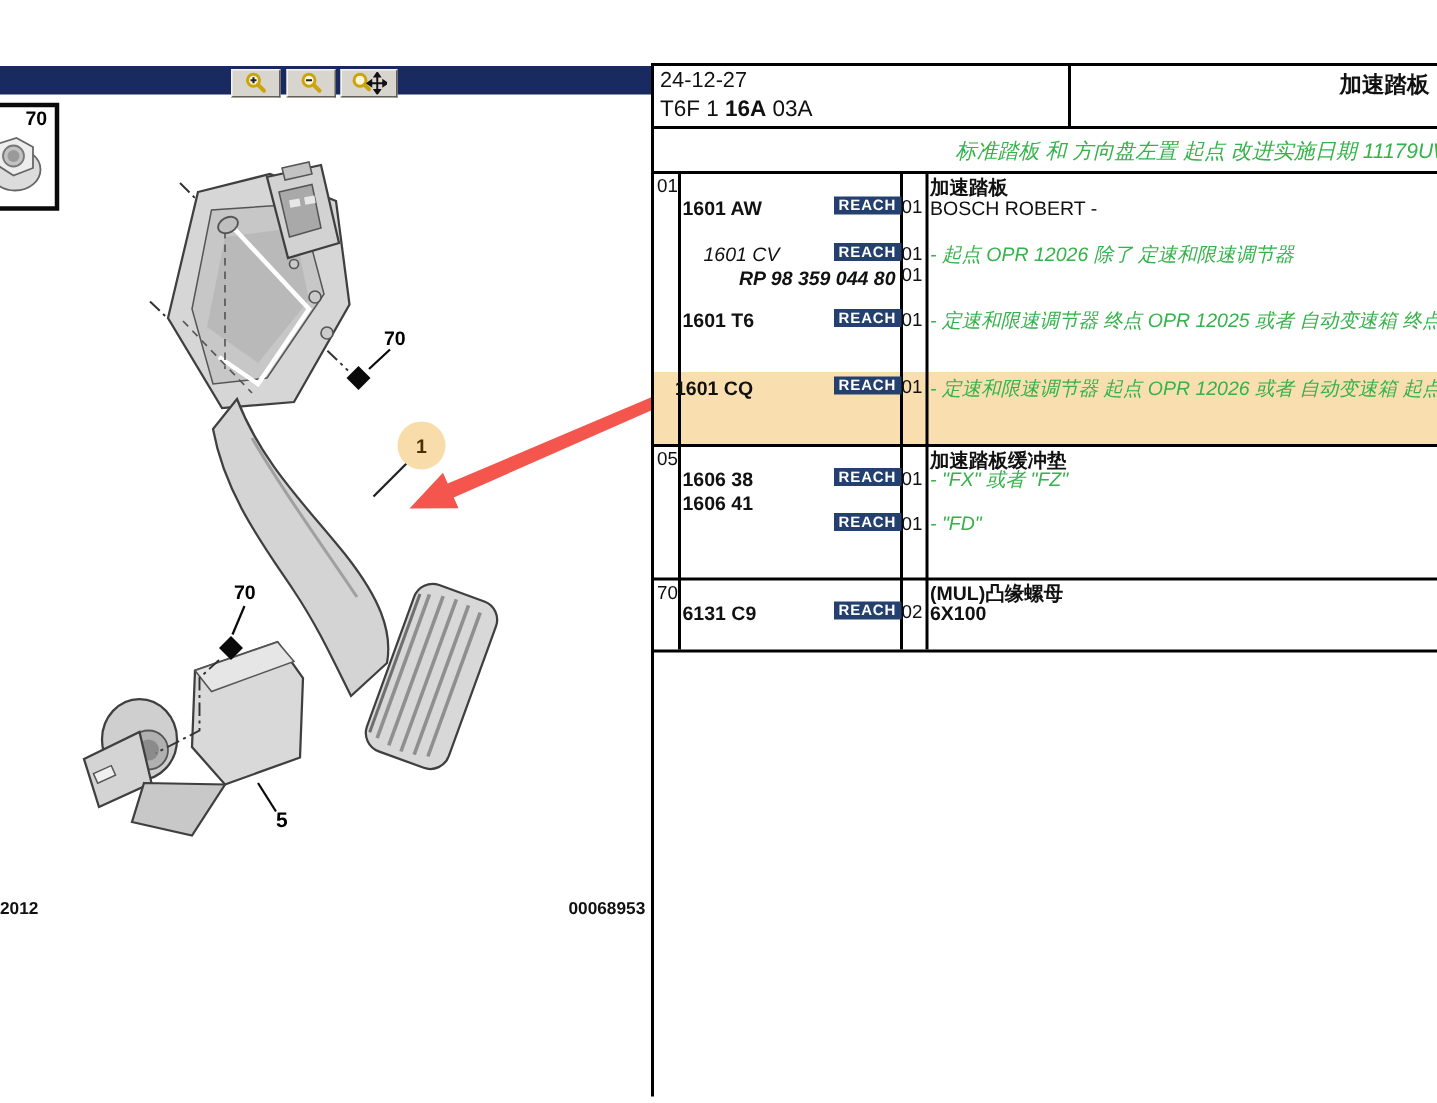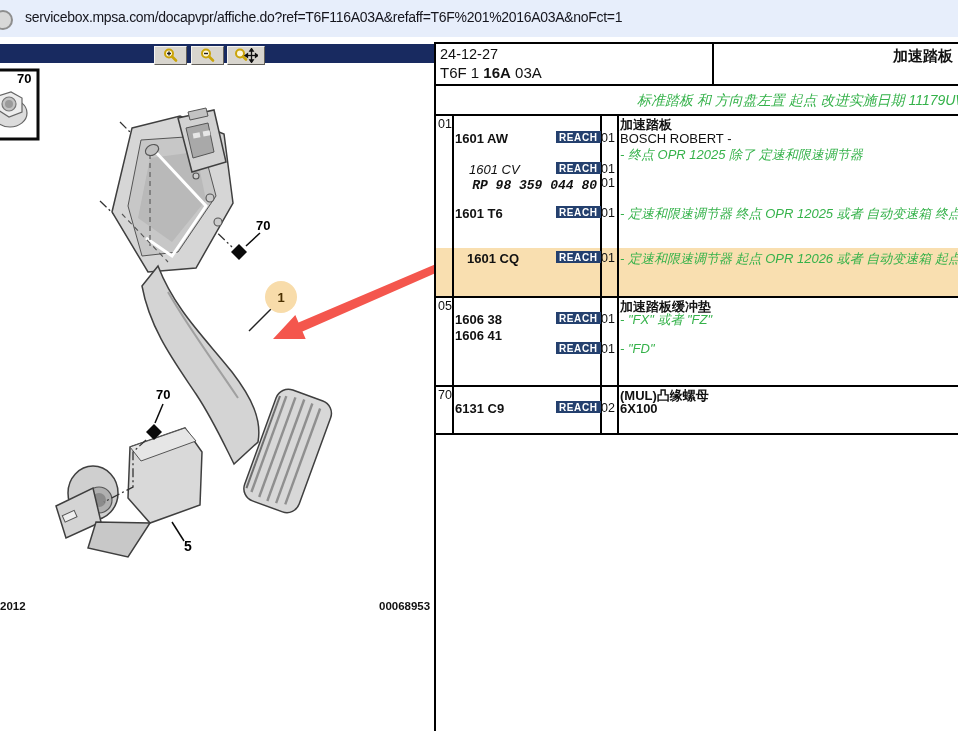--- a/index.html
+++ b/index.html
@@ -38,24 +38,20 @@
   .plate{font-size:11.5px;font-weight:bold;white-space:nowrap;}
   .hotspot1{position:absolute;left:265px;top:281px;width:32px;height:32px;border-radius:50%;
             background:#f8dcaa;display:flex;align-items:center;justify-content:center;
             font-size:13px;font-weight:bold;color:#4a3000;cursor:pointer;}
 </style>
 </head>
 <body>
 
 <div class="stage">
 
-  <div class="urlbar">
-    <div class="urlicon"></div>
-    <div class="urltext">servicebox.mpsa.com/docapvpr/affiche.do?ref=T6F116A03A&amp;refaff=T6F%201%2016A03A&amp;noFct=1</div>
-  </div>
 
   <div class="navbar">
     <div class="zoombtn" style="left:154px;width:31px;">
       <svg width="16" height="15" viewBox="0 0 16 15">
         <circle cx="6" cy="5.5" r="4" fill="#fdf6d8" stroke="#caa409" stroke-width="2"></circle>
         <line x1="9" y1="8.5" x2="13" y2="12.5" stroke="#caa409" stroke-width="2.6" stroke-linecap="round"></line>
         <line x1="4" y1="5.5" x2="8" y2="5.5" stroke="#222" stroke-width="1.4"></line>
         <line x1="6" y1="3.5" x2="6" y2="7.5" stroke="#222" stroke-width="1.4"></line>
       </svg>
     </div>
@@ -198,35 +194,35 @@
   <div class="abs variant" style="left:637px;top:92px;">标准踏板 和 方向盘左置 起点 改进实施日期 11179UW</div>
 
   <div class="abs idx" style="left:438px;top:117px;">01</div>
   <div class="abs deschdr" style="left:620px;top:116px;">加速踏板</div>
 
   <div class="abs ref" style="left:455px;top:131px;">1601 AW</div>
   <span class="reach" style="left:556px;top:131px;">REACH</span>
   <div class="abs qty" style="left:601px;top:131px;">01</div>
   <div class="abs desc" style="left:620px;top:131px;">BOSCH ROBERT -</div>
 
-  <div class="abs green" style="left:620px;top:146px;">- 终点 OPR 12025 除了 定速和限速调节器</div>
 
   <div class="abs refit" style="left:455px;top:162px;padding-left:14px;">1601 CV</div>
   <span class="reach" style="left:556px;top:162px;">REACH</span>
   <div class="abs qty" style="left:601px;top:162px;">01</div>
-
-  <div class="abs rp" style="left:455px;top:178px;width:142px;font-family:Liberation Mono, monospace;">RP 98 359 044 80</div>
+  <div class="abs green" style="left:620px;top:161px;">- 起点 OPR 12026 除了 定速和限速调节器</div>
+
+  <div class="abs rp" style="left:455px;top:178px;width:142px;">RP 98 359 044 80</div>
   <div class="abs qty" style="left:601px;top:176px;">01</div>
 
   <div class="abs ref" style="left:455px;top:206px;">1601 T6</div>
   <span class="reach" style="left:556px;top:206px;">REACH</span>
   <div class="abs qty" style="left:601px;top:206px;">01</div>
   <div class="abs green" style="left:620px;top:205px;">- 定速和限速调节器 终点 OPR 12025 或者 自动变速箱 终点 OPR 12025</div>
 
-  <div class="abs ref" style="left:467px;top:251px;">1601 CQ</div>
+  <div class="abs ref" style="left:450px;top:251px;">1601 CQ</div>
   <span class="reach" style="left:556px;top:251px;">REACH</span>
   <div class="abs qty" style="left:601px;top:251px;">01</div>
   <div class="abs green" style="left:620px;top:250px;">- 定速和限速调节器 起点 OPR 12026 或者 自动变速箱 起点 OPR 12026</div>
 
   <div class="abs idx" style="left:438px;top:299px;">05</div>
   <div class="abs deschdr" style="left:620px;top:298px;">加速踏板缓冲垫</div>
 
   <div class="abs ref" style="left:455px;top:312px;">1606 38</div>
   <span class="reach" style="left:556px;top:312px;">REACH</span>
   <div class="abs qty" style="left:601px;top:312px;">01</div>

